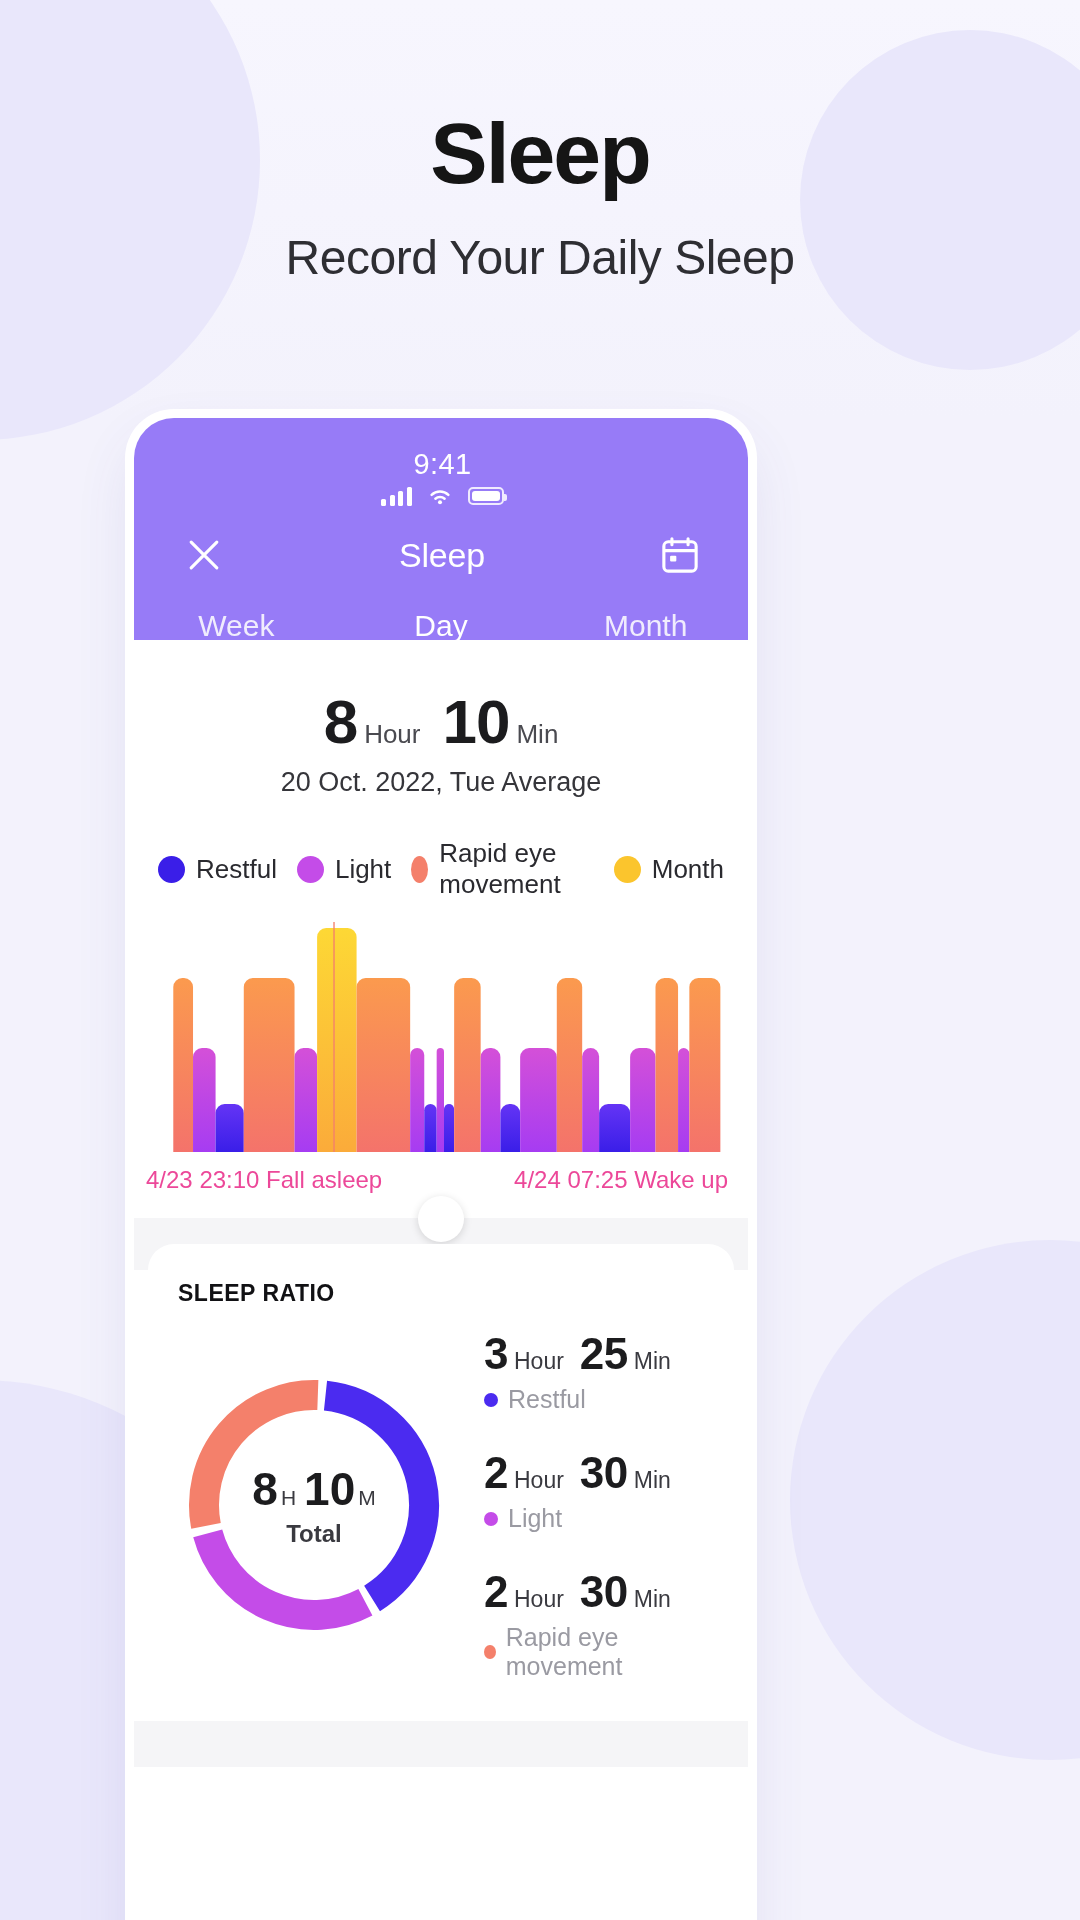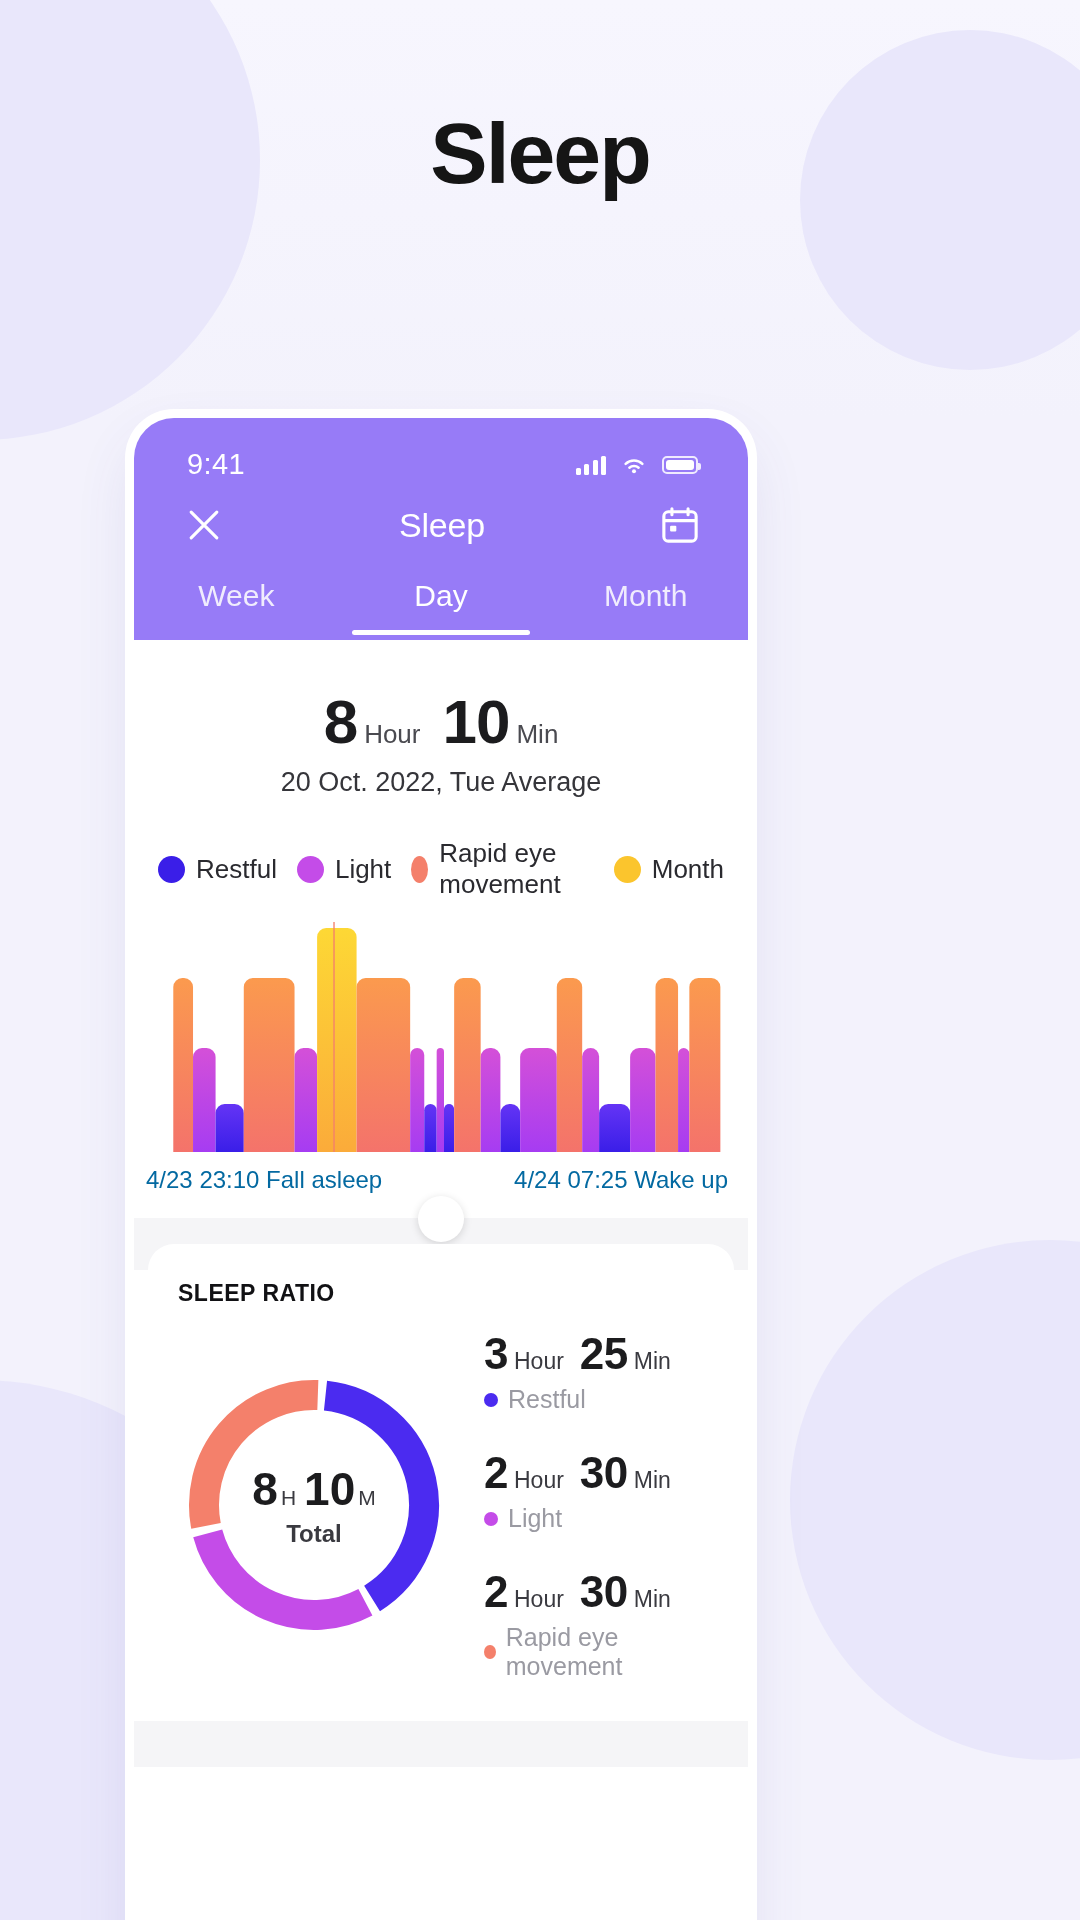--- a/index.html
+++ b/index.html
@@ -40,21 +40,21 @@
     overflow:hidden;
   }
 
   
   .ph-header {
     background:#977bf7; height:222px; position:relative;
     border-radius:32px 32px 0 0;
   }
   .statusbar {
     display:flex; align-items:center; justify-content:space-between;
-    padding:30px 50px 0 53px; color:#fff;
+    padding:30px 50px 0 53px; color:#fff;flex-direction:column;
   }
   .status-time { font-size:29px; font-weight:500; letter-spacing:.4px; }
   .status-icons { display:flex; align-items:center; gap:13px; }
   .bars { display:flex; align-items:flex-end; gap:3.5px; height:20px; }
   .bars i { width:5px; background:#fff; border-radius:1.5px; display:block; }
   .bars i:nth-child(1){height:7px;} .bars i:nth-child(2){height:11px;}
   .bars i:nth-child(3){height:15px;} .bars i:nth-child(4){height:19px;}
   .batt { width:36px; height:18px; border:2px solid rgba(255,255,255,.85);
           border-radius:5px; position:relative; }
   .batt::after{content:""; position:absolute; right:-5px; top:5px; width:3px;
@@ -95,21 +95,21 @@
   }
   .lg { display:flex; align-items:center; gap:11px; }
   .lg .dot { width:27px; height:27px; border-radius:50%; display:block; }
   .lg .lb { font-size:26px; color:#2a2a2f; }
 
   
   .hypno { margin-top:22px; position:relative; height:230px; }
   .hypno svg { display:block; width:100%; height:100%; }
   .axisrow {
     display:flex; justify-content:space-between;
-    padding:14px 20px 0 12px; font-size:24px; color:#0369a1;
+    padding:14px 20px 0 12px; font-size:24px; color:#ec4899;
   }
 
   
   .sheet-gap { height:52px; background:#f5f5f7; margin-top:24px; position:relative; }
   .handle {
     position:absolute; left:50%; top:-22px; transform:translateX(-50%);
     width:46px; height:46px; border-radius:50%; background:#fff;
     box-shadow:0 2px 8px rgba(0,0,0,.14);
   }
 
@@ -153,20 +153,21 @@
 <div class="bg-wrap">
   <div class="bg-top-fade"></div>
   <div class="blob blob-a"></div>
   <div class="blob blob-b"></div>
   <div class="blob blob-c"></div>
   <div class="blob blob-d"></div>
 </div>
 
 <div class="hero">
   <div class="hero-title">Sleep</div>
+  <div class="hero-sub">Record Your Daily Sleep</div>
 </div>
 
 <div class="phone">
 
   <div class="ph-header">
 
     <div class="statusbar">
       <div class="status-time">9:41</div>
       <div class="status-icons">
         <span class="bars">

